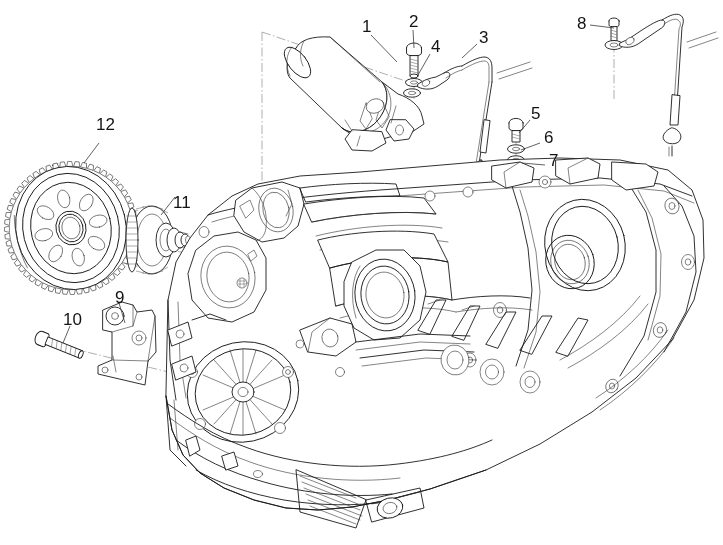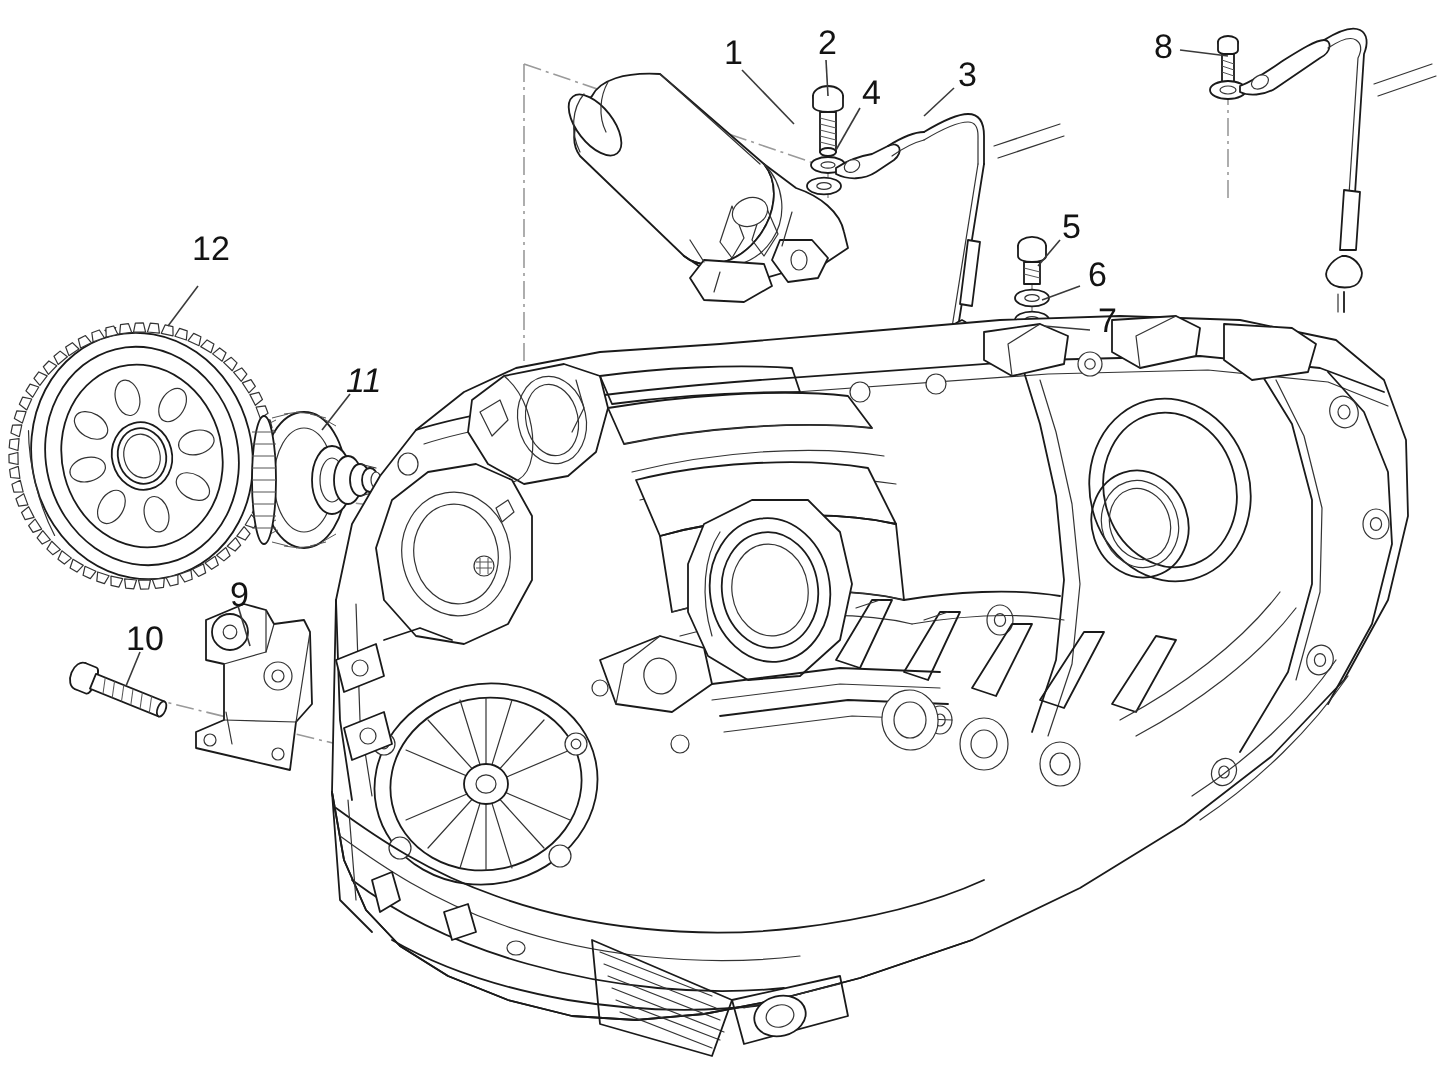--- a/index.html
+++ b/index.html
@@ -707,16 +707,16 @@
   <div class="callout" style="left:362px;top:18px;">1</div>
   <div class="callout" style="left:409px;top:13px;">2</div>
   <div class="callout" style="left:479px;top:29px;">3</div>
   <div class="callout" style="left:431px;top:38px;">4</div>
   <div class="callout" style="left:531px;top:105px;">5</div>
   <div class="callout" style="left:544px;top:129px;">6</div>
   <div class="callout" style="left:549px;top:152px;">7</div>
   <div class="callout" style="left:577px;top:15px;">8</div>
   <div class="callout" style="left:115px;top:289px;">9</div>
   <div class="callout" style="left:63px;top:311px;text-align:right;">10</div>
-  <div class="callout" style="left:173px;top:182px;font-style:italic;">11</div>
+  <div class="callout" style="left:173px;top:194px;">11</div>
   <div class="callout" style="left:96px;top:116px;">12</div>
 
 </div>
 
 </body></html>

